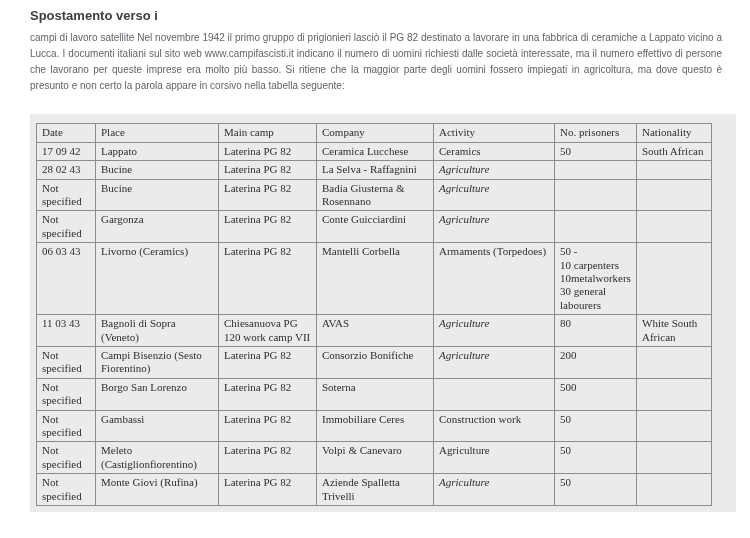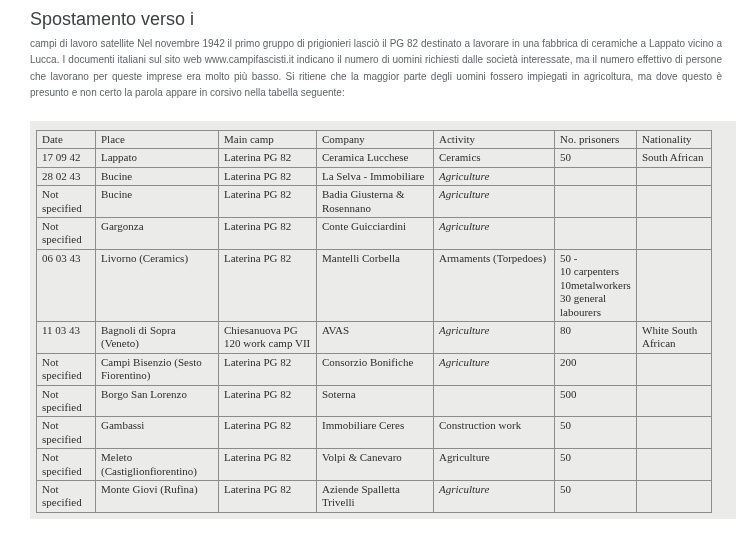--- a/index.html
+++ b/index.html
@@ -9,22 +9,22 @@
   }
   .page {
     width: 750px;
     height: 538px;
     box-sizing: border-box;
     padding: 7px 28px 0 30px;
     font-family: "Liberation Sans", sans-serif;
     overflow: hidden;
   }
   .page-title {
-    font-size: 18px;
-    font-weight: normal;
+    font-size: 13px;
+    font-weight: bold;
     color: #3c4043;
     margin: 0 0 5px 0;
     line-height: 1.35;
   }
   .intro {
     font-size: 10px;
     color: #5f6368;
     line-height: 1.62;
     text-align: justify;
     margin: 0 0 20px 0;
@@ -102,21 +102,21 @@
             <td>Laterina PG 82</td>
             <td>Ceramica Lucchese</td>
             <td>Ceramics</td>
             <td class="pre">50</td>
             <td>South African</td>
           </tr>
           <tr>
             <td>28 02 43</td>
             <td>Bucine</td>
             <td>Laterina PG 82</td>
-            <td>La Selva - Immobiliare</td>
+            <td>La Selva - Raffagnini</td>
             <td class="italic">Agriculture</td>
             <td class="pre"></td>
             <td></td>
           </tr>
           <tr>
             <td>Not specified</td>
             <td>Bucine</td>
             <td>Laterina PG 82</td>
             <td>Badia Giusterna &amp; Rosennano</td>
             <td class="italic">Agriculture</td>

